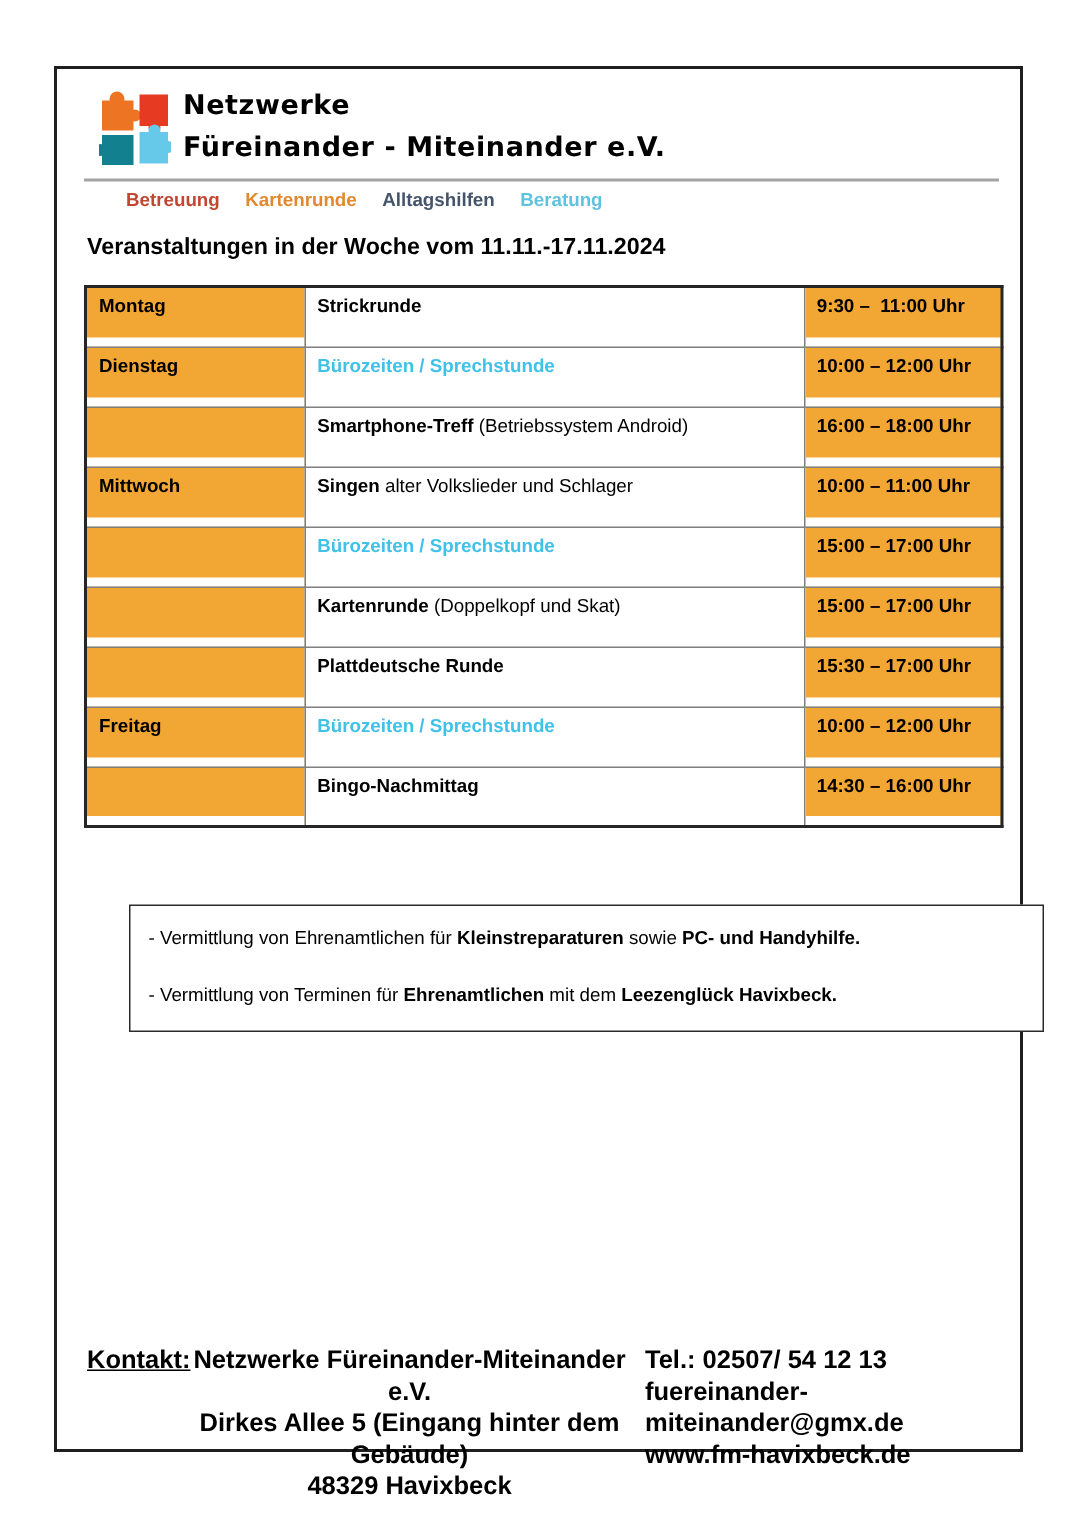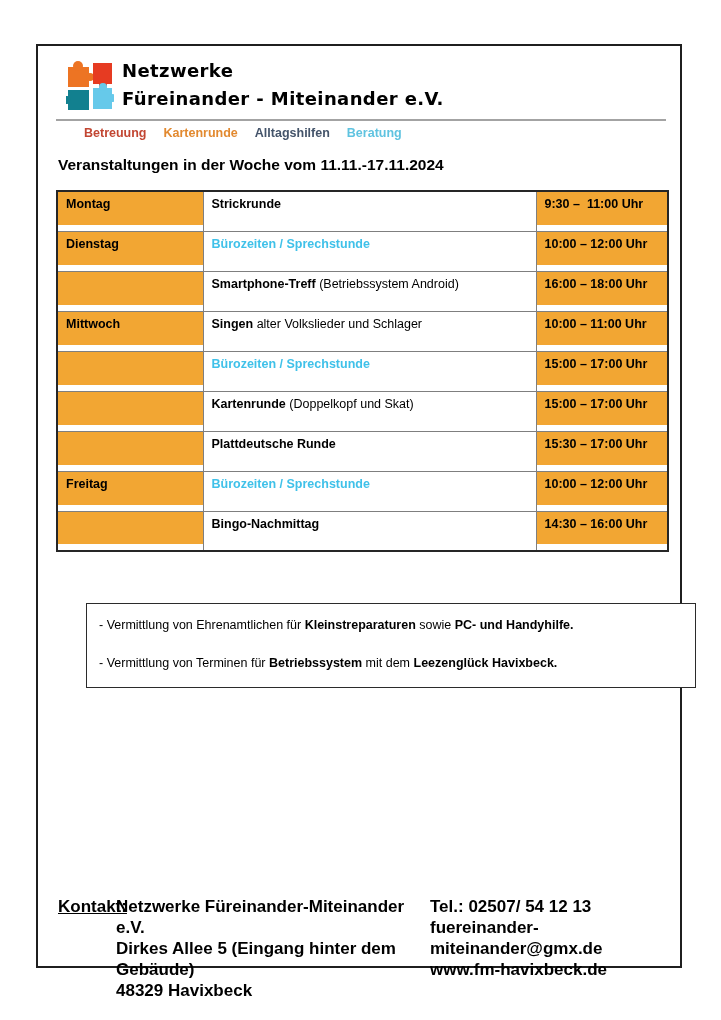--- a/index.html
+++ b/index.html
@@ -58,21 +58,21 @@
     margin-left:30px;
   }
   .info-box p{margin:0 0 0 0;line-height:16px;}
   .info-box p + p{margin-top:22px;}
   
   .contact{
     position:absolute;left:20px;top:850px;right:14px;display:flex;
     font-size:17px;font-weight:bold;line-height:21px;
   }
   .contact-label{width:58px;text-decoration:underline;}
-  .contact-address{width:314px;}
+  .contact-address{width:314px;text-align:center;}
   .contact-comm{flex:1;}
   .seg{white-space:pre-wrap;}
 </style>
 </head>
 <body>
 
 <div class="page-frame">
 
   <svg class="logo" viewBox="0 0 48 54" aria-hidden="true">
     <g>
@@ -153,21 +153,21 @@
         <tr>
           <td class="col-day cell-accent"></td>
           <td class="col-event event-cell"><span class="seg" style="font-weight: bold;">Bingo-Nachmittag</span></td>
           <td class="col-time cell-accent">14:30 – 16:00 Uhr</td>
         </tr>
       </tbody>
   </table>
 
   <div class="info-box">
       <p><span class="seg">- Vermittlung von Ehrenamtlichen für </span><span class="seg" style="font-weight: bold;">Kleinstreparaturen</span><span class="seg"> sowie </span><span class="seg" style="font-weight: bold;">PC- und Handyhilfe.</span></p>
-      <p><span class="seg">- Vermittlung von Terminen für </span><span class="seg" style="font-weight: bold;">Betriebssystem</span><span class="seg"> mit dem </span><span class="seg" style="font-weight: bold;">Leezenglück Havixbeck.</span></p>
+      <p><span class="seg">- Vermittlung von Terminen für </span><span class="seg" style="font-weight: bold;">Ehrenamtlichen</span><span class="seg"> mit dem </span><span class="seg" style="font-weight: bold;">Leezenglück Havixbeck.</span></p>
     </div>
 
   <div class="contact">
     <div class="contact-label">Kontakt:</div>
     <div class="contact-address">
         <div>Netzwerke Füreinander-Miteinander e.V.</div>
         <div>Dirkes Allee 5 (Eingang hinter dem Gebäude)</div>
         <div>48329 Havixbeck</div>
       </div>
     <div class="contact-comm">

